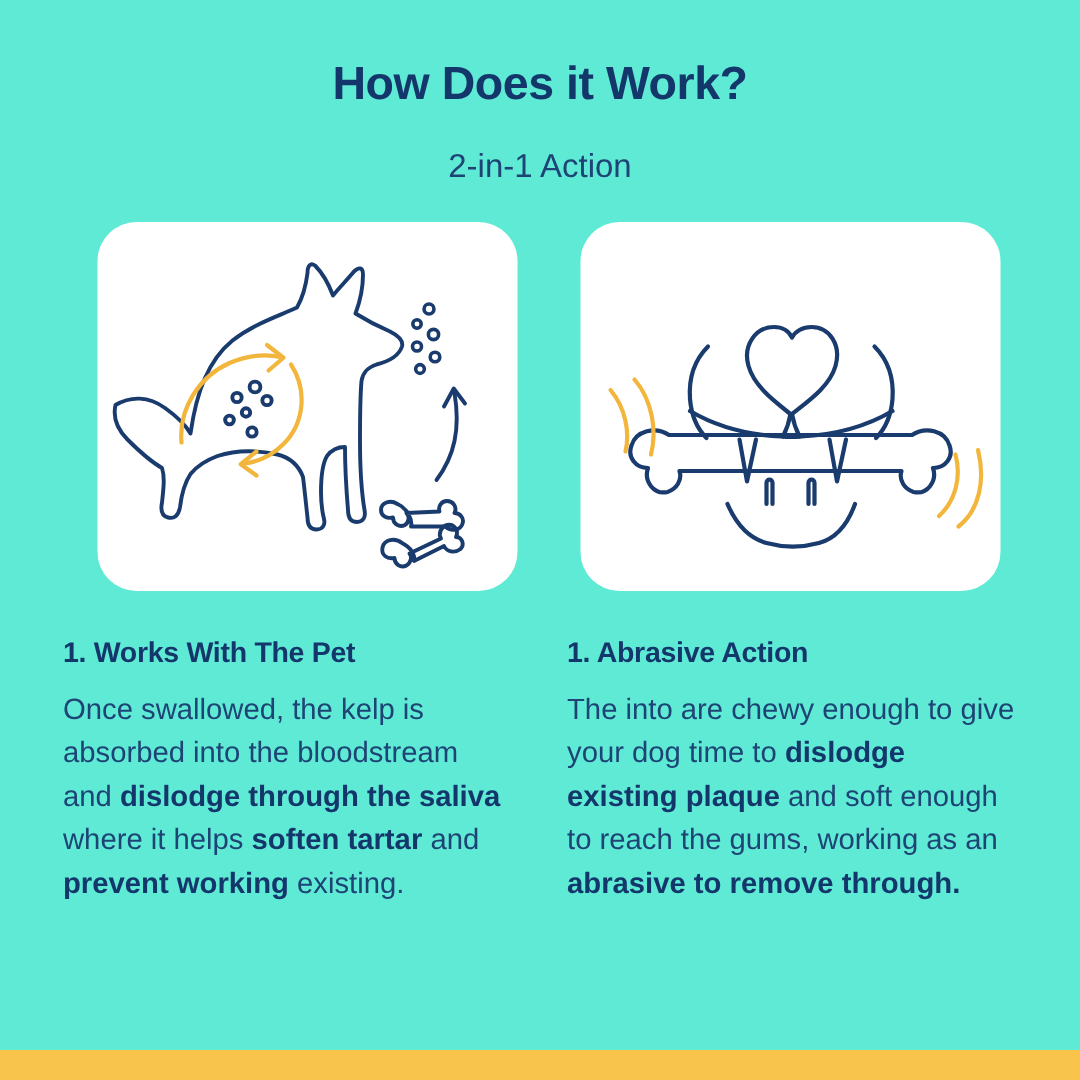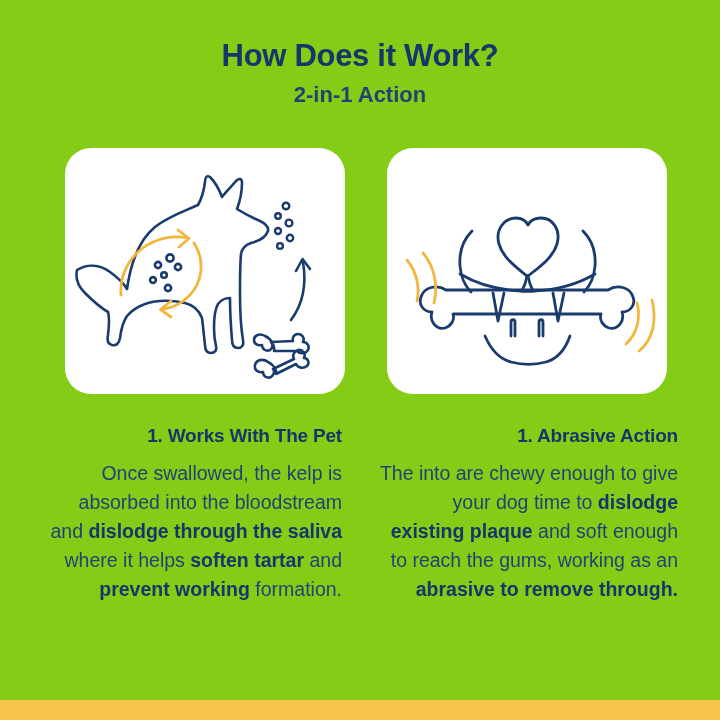--- a/index.html
+++ b/index.html
@@ -11,21 +11,21 @@
     width: 720px;
     height: 720px;
     overflow: hidden;
     font-family: "Liberation Sans", sans-serif;
     background: #96d4ef;
   }
   #page {
     position: relative;
     width: 720px;
     height: 720px;
-    background: #84cc16;
+    background: #5eead4;
     box-sizing: border-box;
   }
 
   
   .header {
     position: absolute;
     left: 0;
     top: 0;
     width: 720px;
     text-align: center;
@@ -33,24 +33,24 @@
   .title {
     margin: 0;
     padding-top: 36px;
     font-size: 31px;
     font-weight: bold;
     letter-spacing: -0.3px;
     color: #14376b;
     line-height: 40px;
   }
   .subtitle {
-    margin: 0;
+    margin: 16px;
     padding-top: 5px;
     font-size: 22px;
-    font-weight: bold;
+    font-weight: normal;
     color: #1d4475;
     line-height: 28px;
   }
 
   
   .cards {
     position: absolute;
     left: 65px;
     top: 148px;
     width: 602px;
@@ -77,21 +77,21 @@
   .columns {
     position: absolute;
     left: 42px;
     top: 424px;
     width: 636px;
     display: flex;
     justify-content: space-between;
   }
   .col {
     width: 300px;
-    text-align: right;
+    text-align: left;
   }
   .col-heading {
     margin: 0;
     font-size: 19px;
     font-weight: bold;
     color: #14376b;
     line-height: 24px;
     letter-spacing: -0.2px;
   }
   .col-body {
@@ -259,21 +259,21 @@
         </g>
       </svg>
     </div>
 
   </div>
 
   <div class="columns">
 
     <div class="col">
       <h2 class="col-heading">1. Works With The Pet</h2>
-      <p class="col-body"><span>Once swallowed, the kelp is absorbed into the bloodstream and </span><b>dislodge through the saliva</b><span> where it helps </span><b>soften tartar</b><span> and </span><b>prevent working</b><span> formation.</span></p>
+      <p class="col-body"><span>Once swallowed, the kelp is absorbed into the bloodstream and </span><b>dislodge through the saliva</b><span> where it helps </span><b>soften tartar</b><span> and </span><b>prevent working</b><span> existing.</span></p>
     </div>
 
     <div class="col">
       <h2 class="col-heading">1. Abrasive Action</h2>
       <p class="col-body"><span>The into are chewy enough to give your dog time to </span><b>dislodge existing plaque</b><span> and soft enough to reach the gums, working as an </span><b>abrasive to remove through.</b></p>
     </div>
 
   </div>
 
   <div class="bottom-band"></div>

